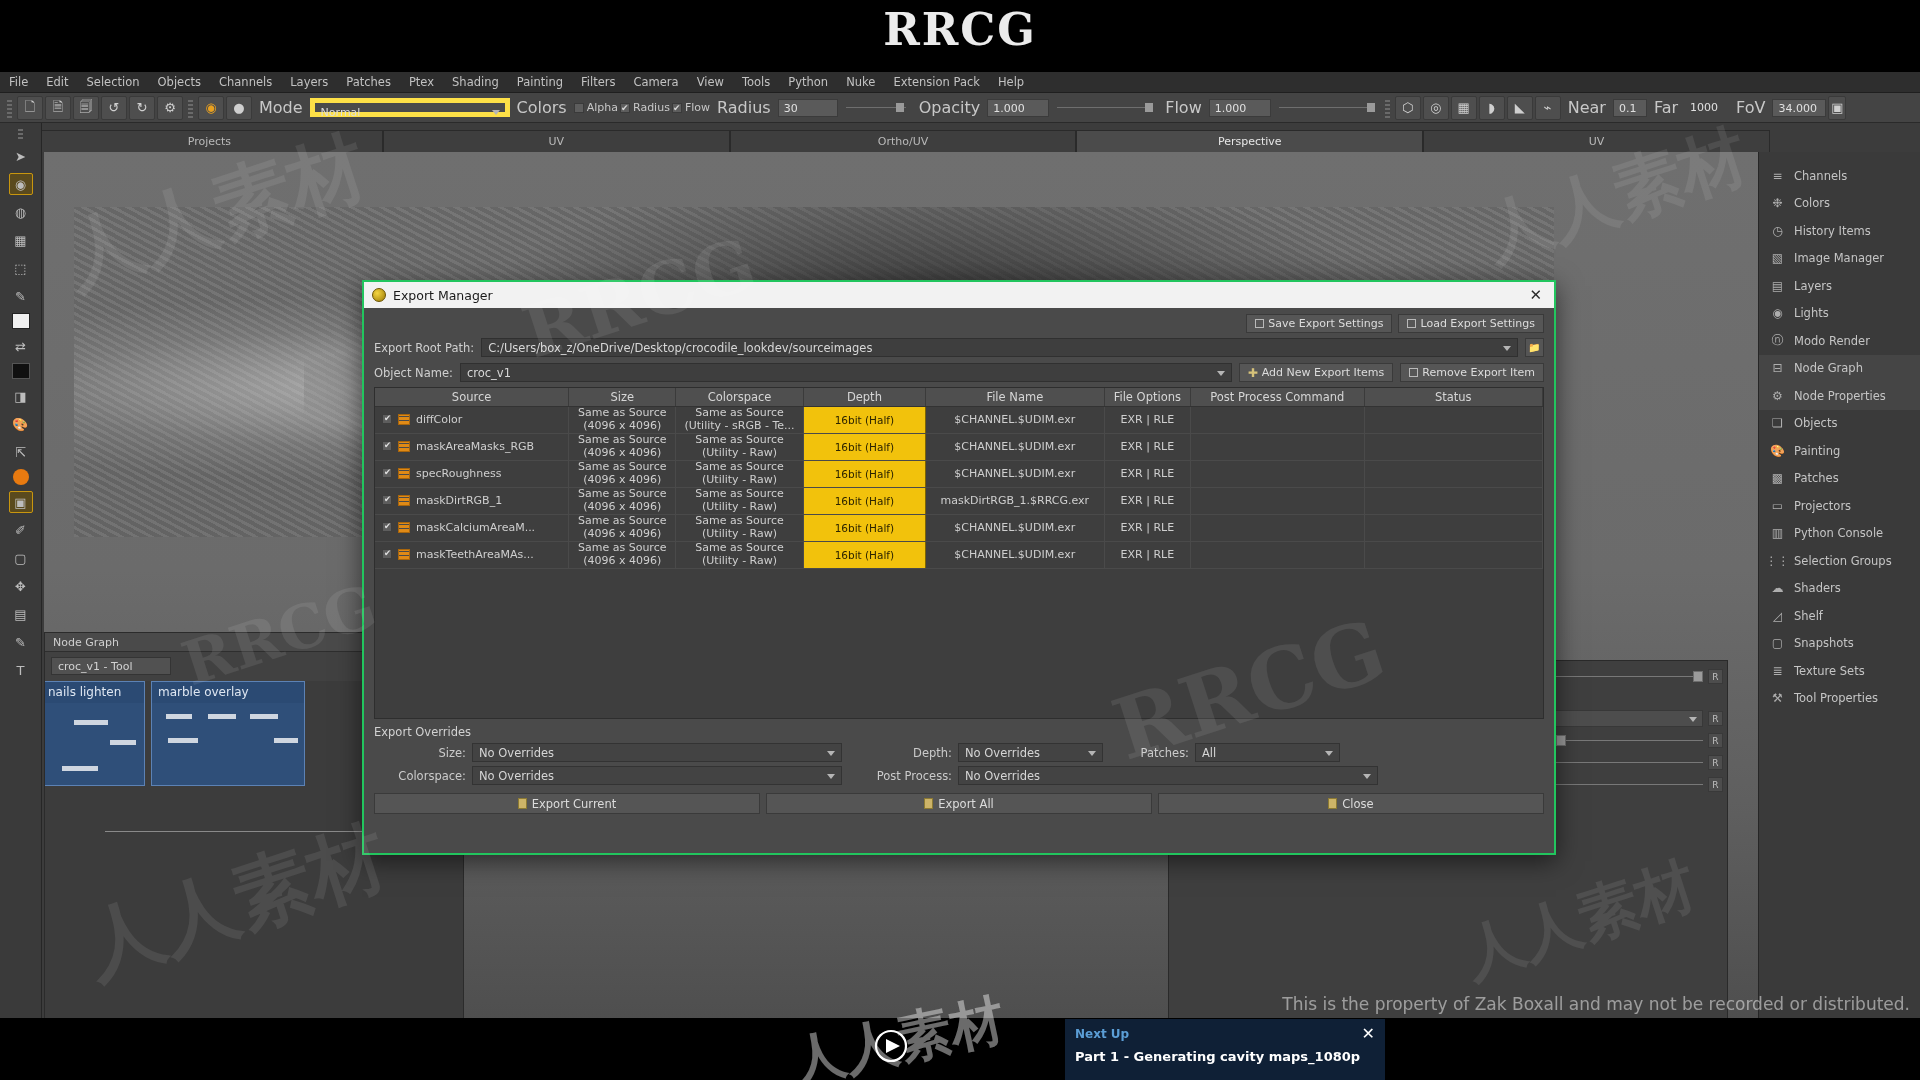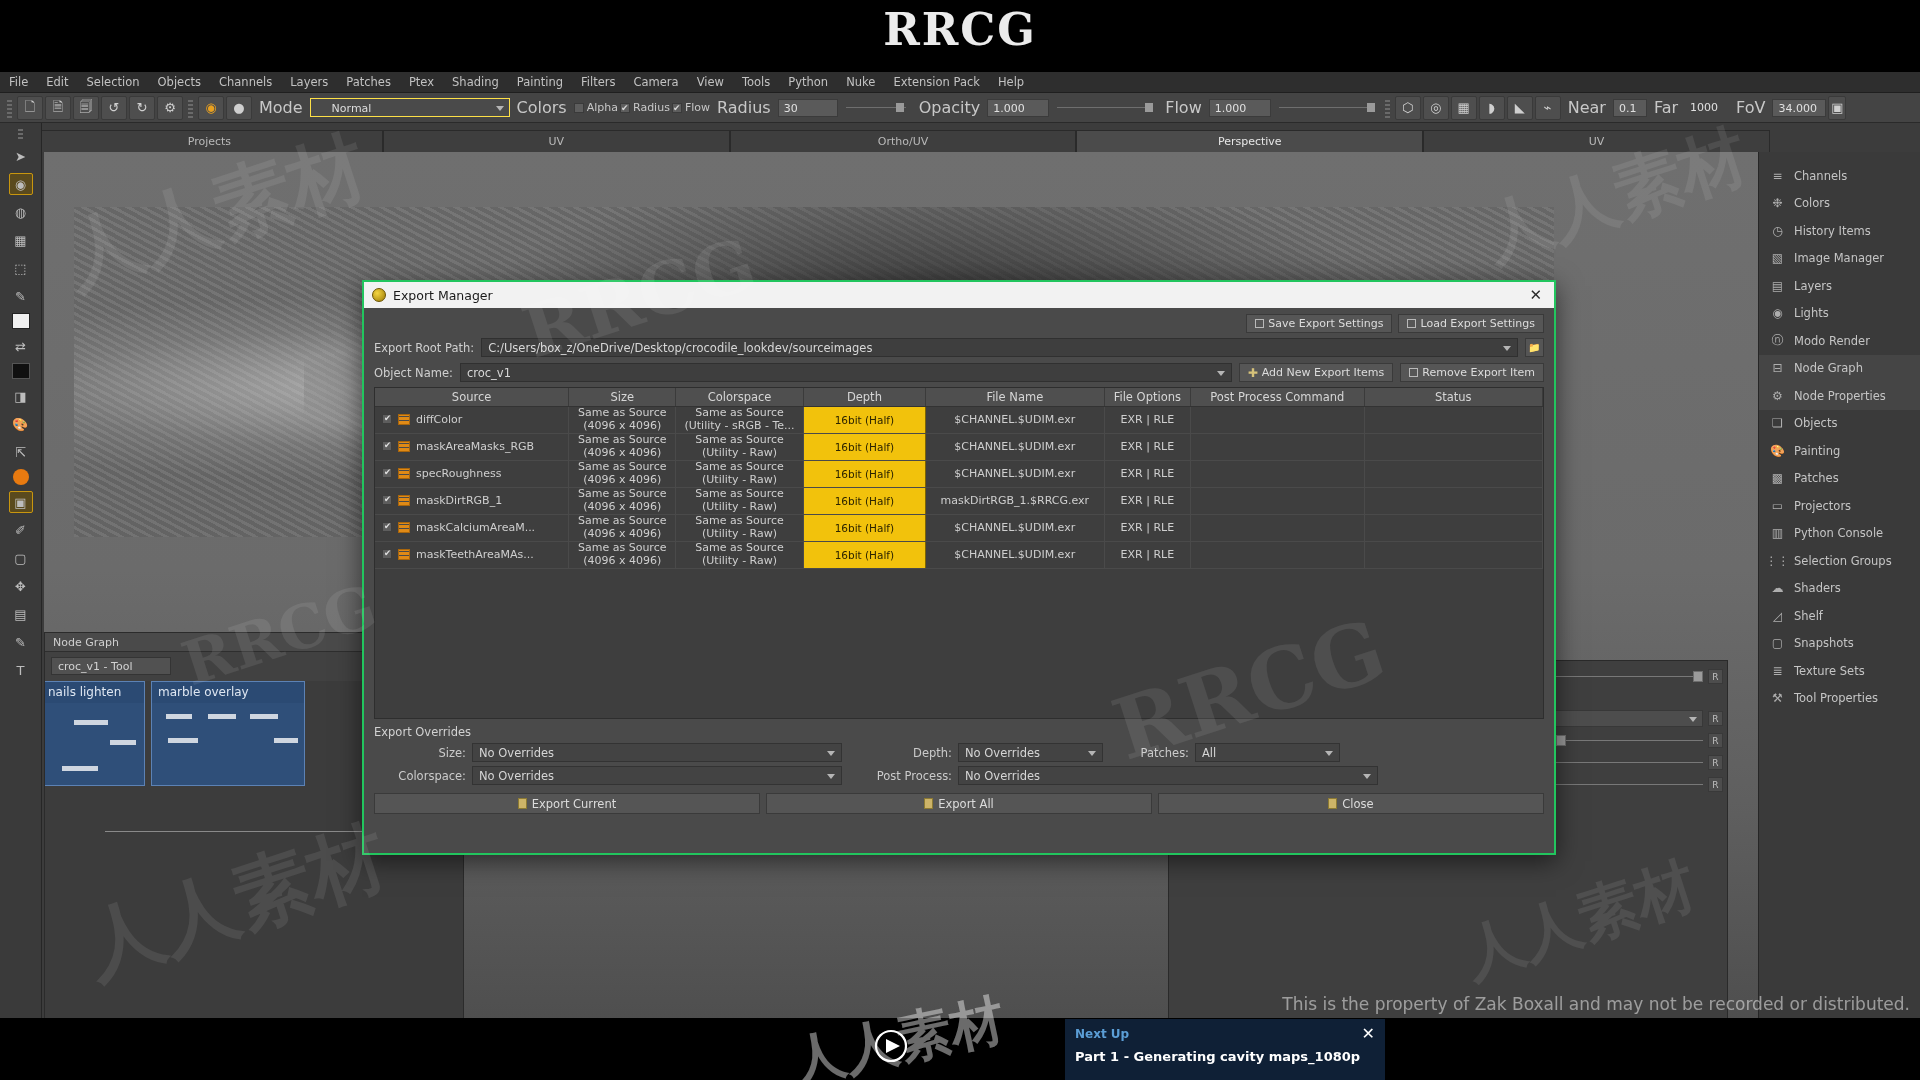--- a/index.html
+++ b/index.html
@@ -44,22 +44,22 @@
     border-radius: 2px; display: flex; align-items: center; justify-content: center;
     color: #cfcfcf; font-size: 13px; cursor: pointer;
   }
   .tlabel { font-size: 16px; color: #c8c8c8; padding: 0 5px; white-space: nowrap; }
   .tfield {
     background: #5a5a5a; border: 1px solid #3b3b3b; height: 18px;
     font-size: 11px; color: #e0e0e0; padding: 0 5px; line-height: 18px;
     display: inline-block; white-space: nowrap;
   }
   .tcombo {
-    background: #4a4a4a; border: 1px solid #fde047; height: 19px; width: 200px;
-    font-size: 11px; color: #ddd; padding: 0 21px; line-height: 19px;
+    background: #4a4a4a; border: 5px solid #fde047; height: 19px; width: 200px;
+    font-size: 11px; color: #ddd; padding: 0 6px; line-height: 19px;
     position: relative;
   }
   .tcombo .arw { position: absolute; right: 5px; top: 7px; width:0;height:0;
     border-left:4px solid transparent;border-right:4px solid transparent;border-top:5px solid #b5b5b5; }
   .chk { display: inline-flex; align-items: center; gap: 3px; font-size: 11px; color: #c8c8c8; }
   .chkbox { width: 10px; height: 10px; background: #5d5d5d; border: 1px solid #3a3a3a; }
   .chkbox.on::after { content:"✔"; font-size: 9px; color: #d8d8d8; display:block; line-height:9px; margin-left:0px; }
   .slider-line { width: 100px; height: 1px; background: #6e6e6e; position: relative; }
   .slider-line .knob { position: absolute; top: -4px; width: 8px; height: 9px; background: #9a9a9a; }
 

